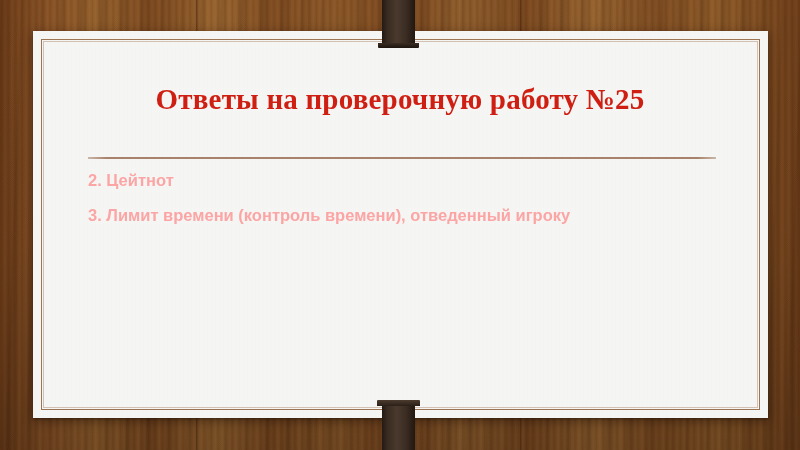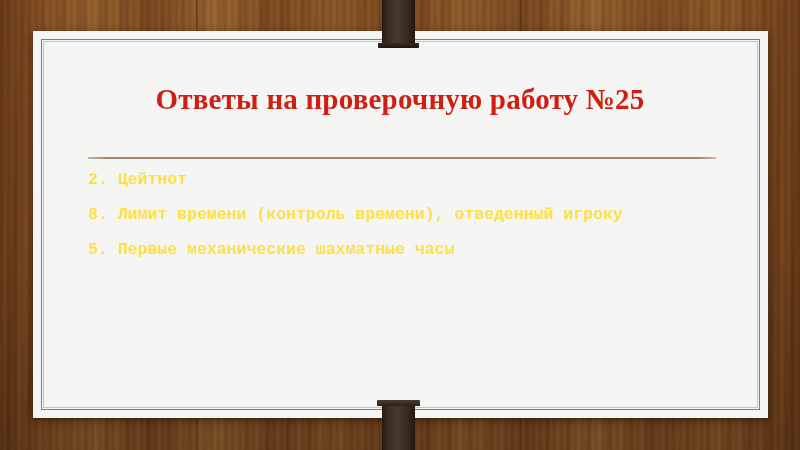--- a/index.html
+++ b/index.html
@@ -203,22 +203,22 @@
       #a8826a 97%,
       rgba(168,130,106,0.55) 100%);
   }
   .body-list {
     position: absolute;
     left: 88px;
     top: 172px;
     right: 60px;
   }
   .body-line {
-    color: #fde047;
-    font-family: Liberation Mono, monospace;
+    color: #fca5a5;
+    font-family: Liberation Sans, sans-serif;
     font-weight: bold;
     font-size: 16.5px;
     line-height: 1;
     margin-bottom: 18.5px;
     white-space: nowrap;
   }
 </style>
 </head>
 <body>
 
@@ -239,18 +239,17 @@
   <div class="clip clip-bottom"></div>
 
   <div class="content">
 
     <div class="slide-title">Ответы на проверочную работу №25</div>
 
     <div class="title-rule"></div>
 
     <div class="body-list">
       <div class="body-line">2. Цейтнот</div>
-      <div class="body-line">8. Лимит времени (контроль времени), отведенный игроку</div>
-      <div class="body-line">5. Первые механические шахматные часы</div>
+      <div class="body-line">3. Лимит времени (контроль времени), отведенный игроку</div>
     </div>
 
   </div>
 </div>
 
 </body></html>

